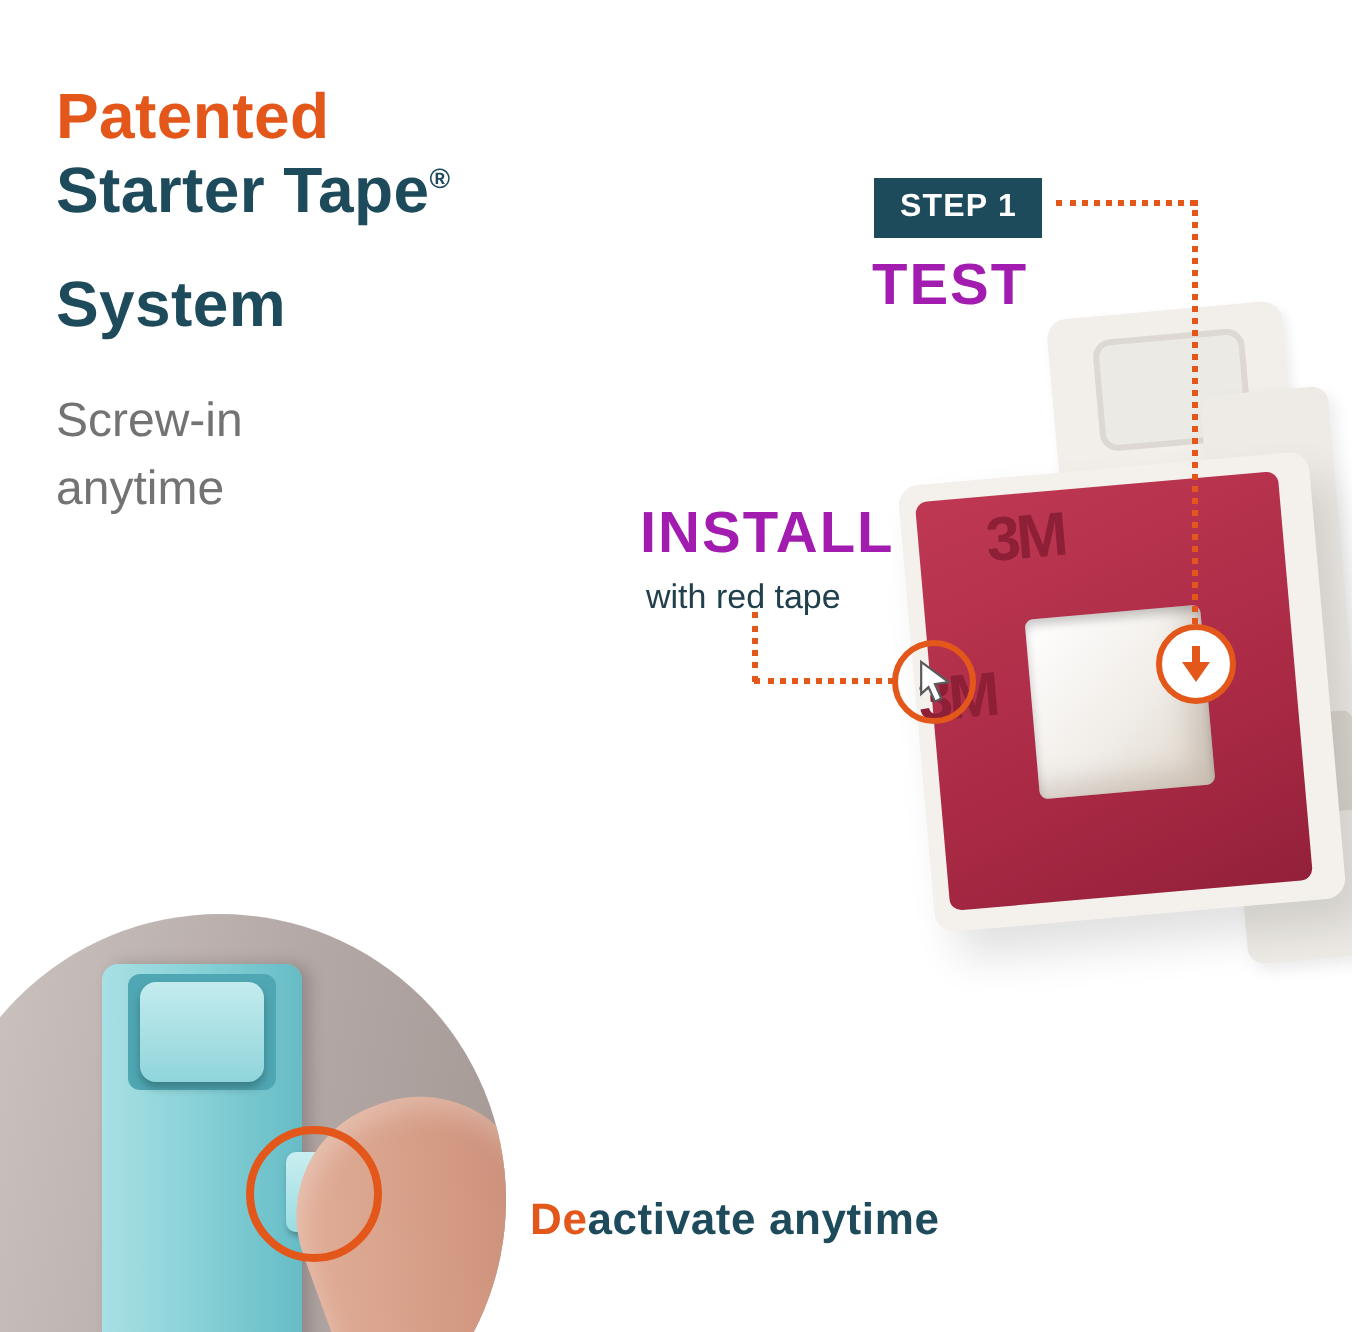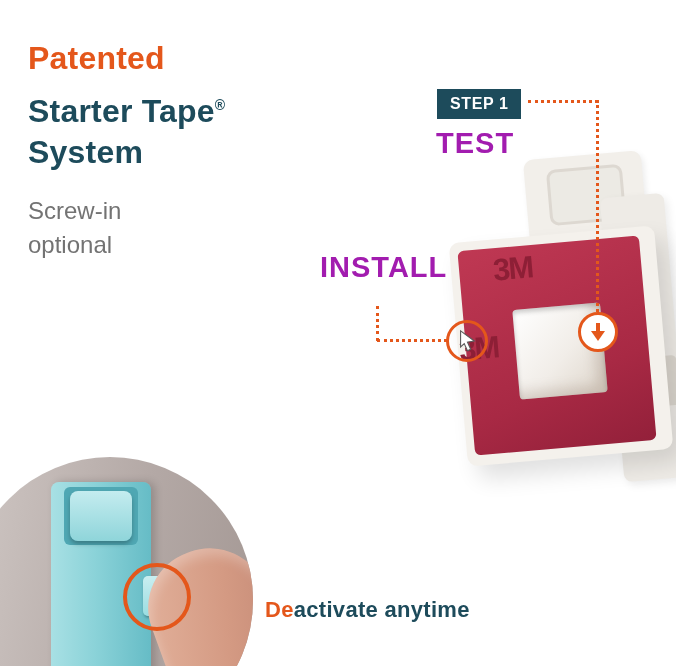--- a/index.html
+++ b/index.html
@@ -10,21 +10,21 @@
     height: 666px;
     background: #ffffff;
     overflow: hidden;
     font-family: "Liberation Sans", sans-serif;
   }
   .abs { position: absolute; }
 
   
   .title-line { left: 28px; font-weight: bold; font-size: 32px; letter-spacing: 0.2px; }
   .t1 { top: 40px; color: #e4571b; }
-  .t2 { top: 93px; color: #1d4b5b; }
+  .t2 { top: 77px; color: #1d4b5b; }
   .t3 { top: 134px; color: #1d4b5b; }
   .sup { font-size: 14px; vertical-align: 12px; font-weight: bold; }
   .subtitle { left: 28px; top: 194px; font-size: 24px; line-height: 34px; color: #737373; }
 
   
   .badge {
     background: #1d4b5b; color: #ffffff; font-weight: bold; font-size: 16px;
     padding: 6px 13px; letter-spacing: 0.6px; z-index: 8;
   }
   .badge1 { left: 437px; top: 89px; }
@@ -137,27 +137,28 @@
 </head>
 <body>
 
 <div class="page">
 
   <div class="abs title-line t1">Patented</div>
   <div class="abs title-line t2"><span>Starter Tape</span><span class="sup">®</span></div>
   <div class="abs title-line t3">System</div>
   <div class="abs subtitle">
     <div>Screw-in</div>
-    <div>optional</div>
+    <div>anytime</div>
   </div>
 
   <div class="abs badge badge1">STEP 1</div>
   <div class="abs action action1">TEST</div>
 
   <div class="abs action action2">INSTALL</div>
+  <div class="abs detail detail2">with red tape</div>
 
   <div class="abs dotted-h h1"></div>
   <div class="abs dotted-v v1"></div>
   <div class="abs dotted-v v2"></div>
   <div class="abs dotted-h h2"></div>
 
   <div class="abs latch-top">
     <div class="abs latch-top-slot"></div>
   </div>
   <div class="abs latch-side"></div>

